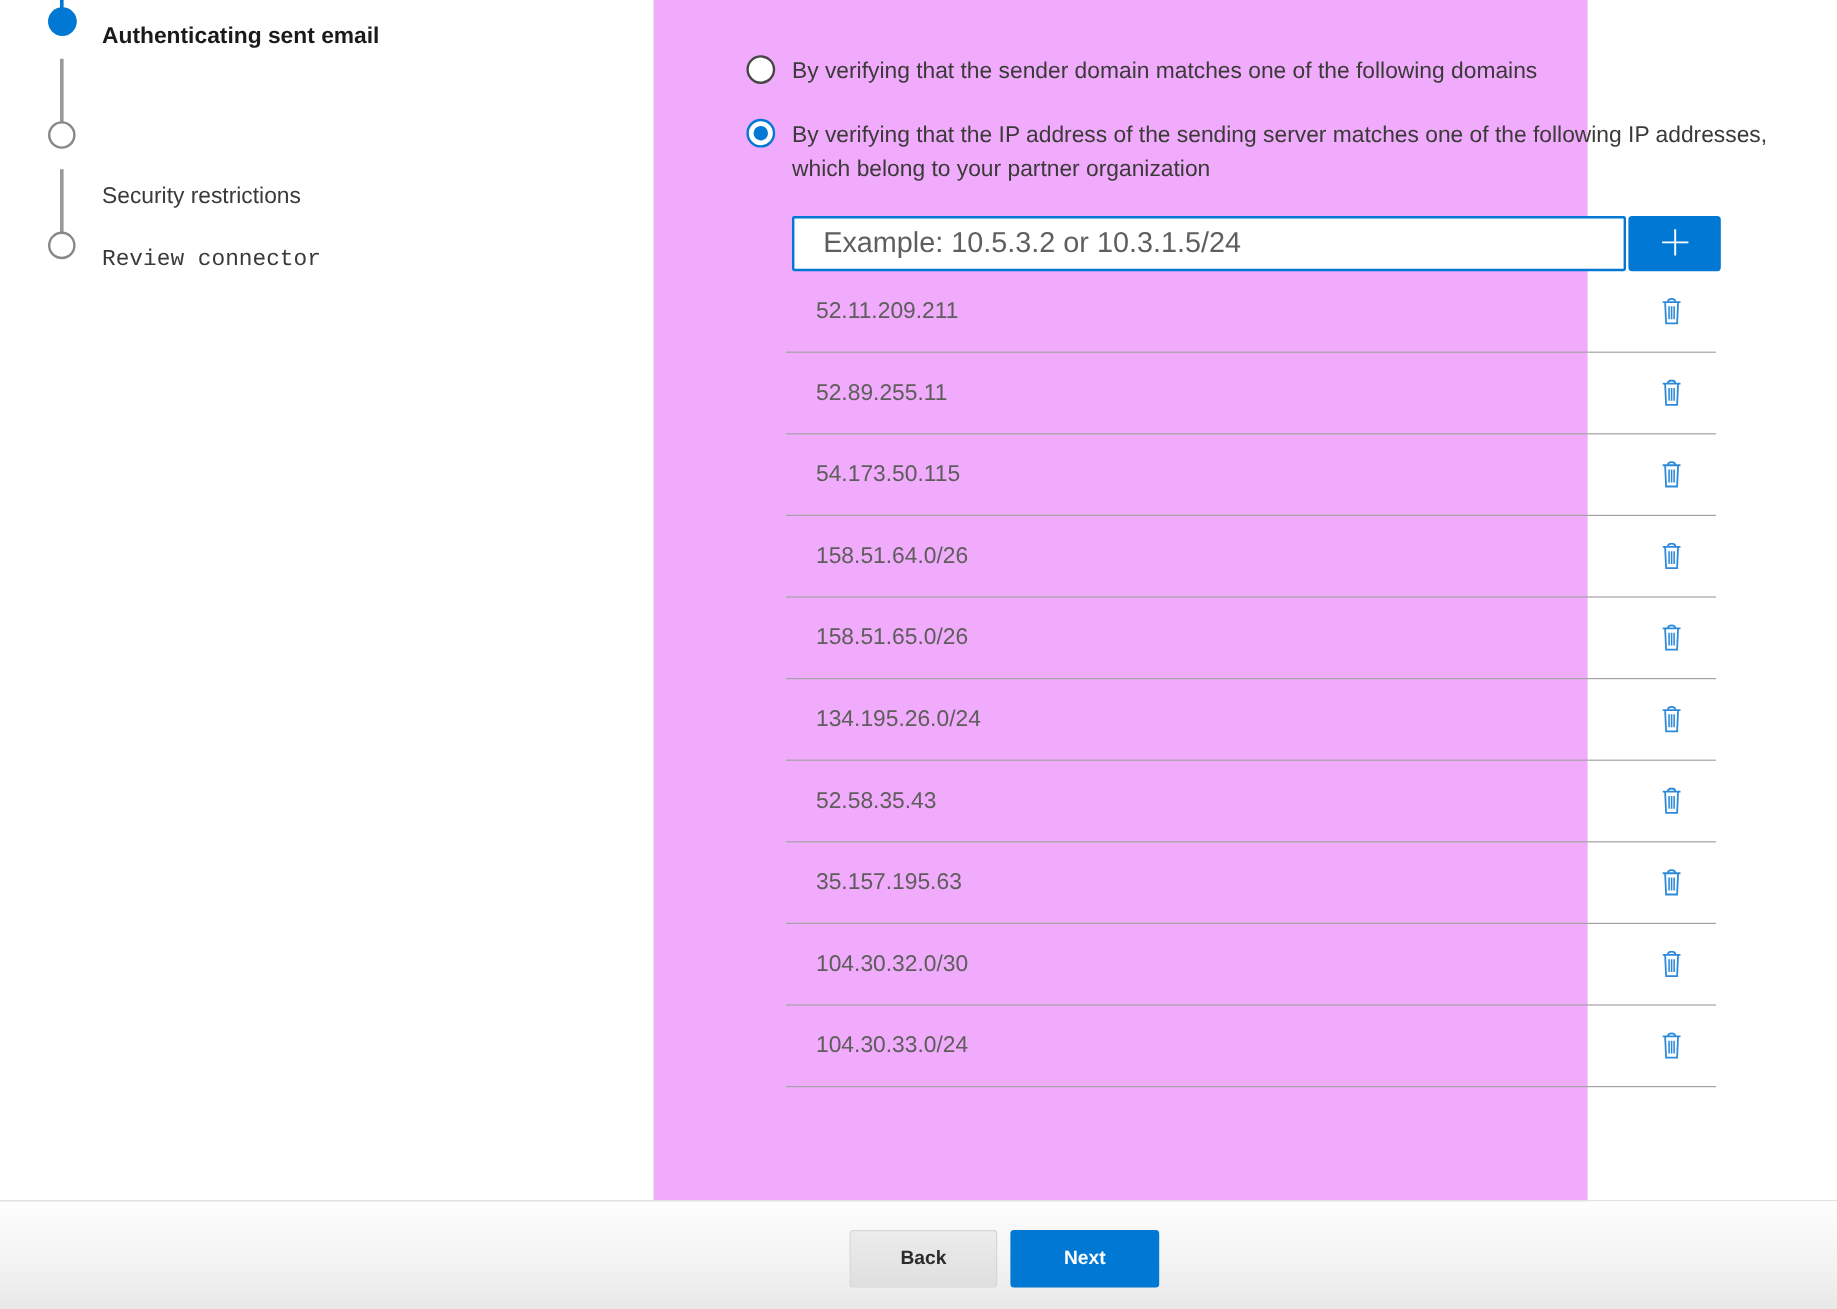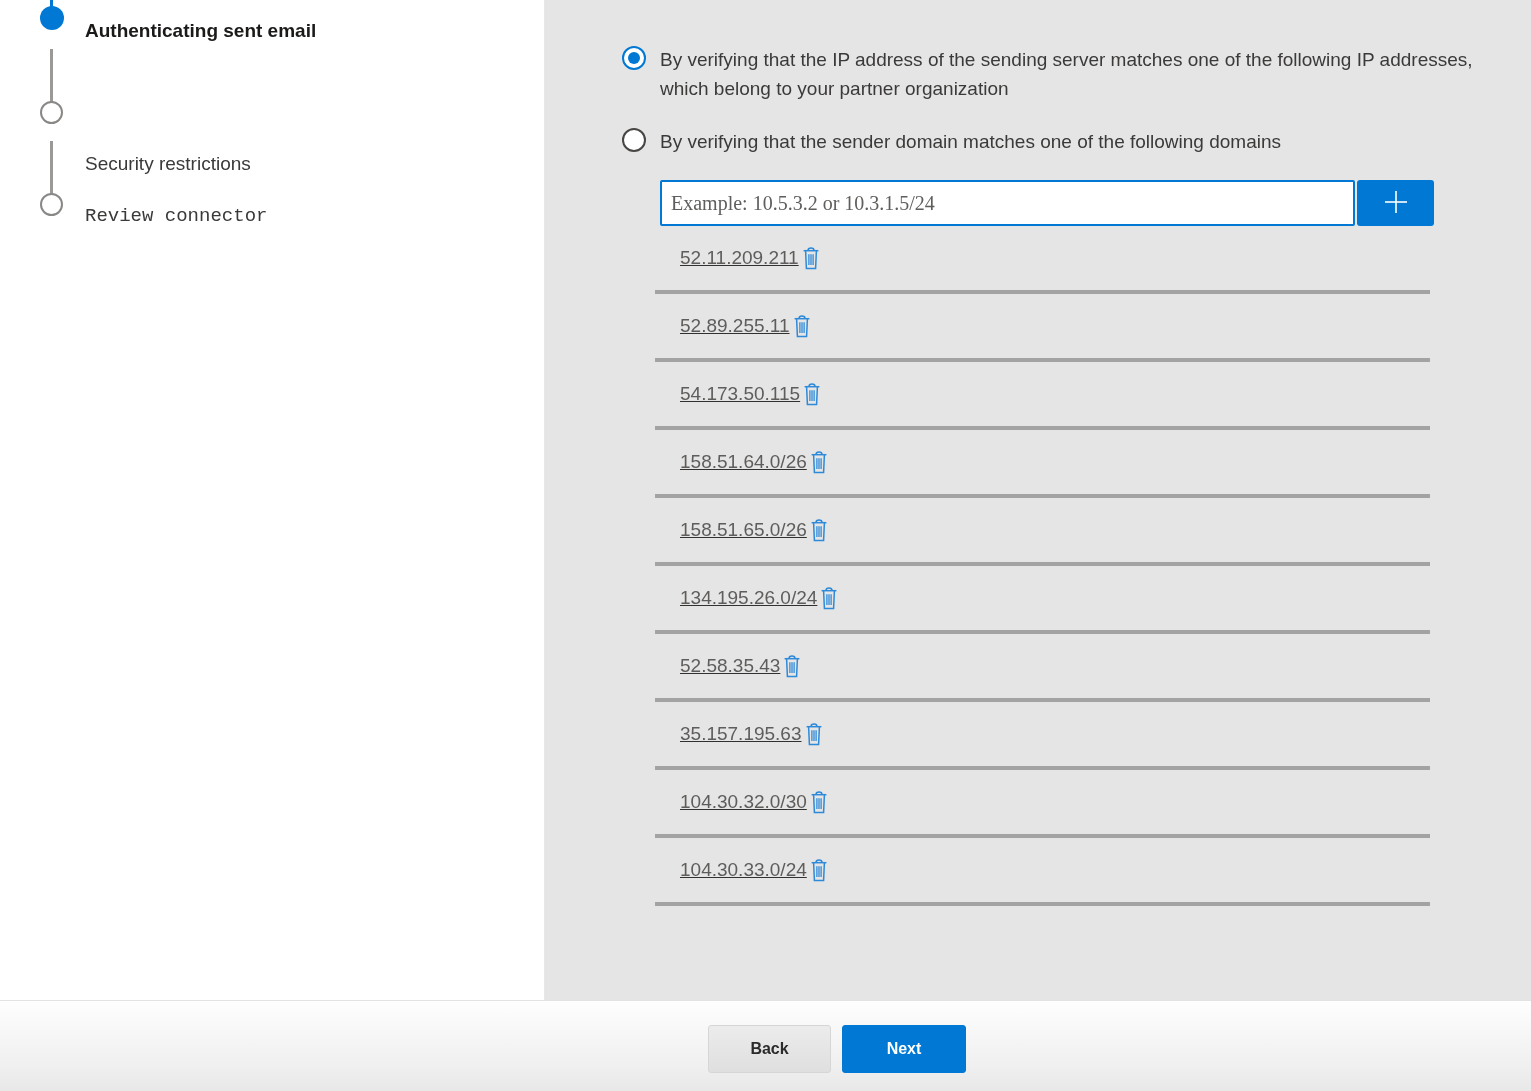--- a/index.html
+++ b/index.html
@@ -2,21 +2,21 @@
 <html><head>
 <meta charset="utf-8">
 <style>
   * { margin: 0; padding: 0; box-sizing: border-box; }
   html, body { width: 1531px; height: 1091px; overflow: hidden; }
   body {
     font-family: "Liberation Sans", sans-serif;
     background: #ffffff;
     color: #323130;
   }
-  .page { position: relative; width: 1531px; height: 1091px; background: #e5e5e5; }
+  .page { position: relative; width: 1323px; height: 1091px; background: #f0abfc; }
 
   
   .sidebar {
     position: absolute; left: 0; top: 0; width: 545px; height: 1000px;
     border-right: 1px solid #e7e7e7; background: #fff;
   }
   .rail-line { position: absolute; left: 50px; width: 3px; }
   .rail-line.blue { background: #0078d4; top: 0; height: 16px; }
   .rail-line.gray1 { background: #9b9998; width: 2.5px; top: 49px; height: 56px; }
   .rail-line.gray2 { background: #9b9998; width: 2.5px; top: 141px; height: 56px; }
@@ -51,37 +51,36 @@
   .option.selected .radio-dot {
     display: block; width: 12px; height: 12px; border-radius: 50%;
     background: #0078d4; position: absolute; left: 4px; top: 4px;
   }
   .option-label { font-size: 19px; line-height: 29px; color: #3b3a39; max-width: 825px; }
 
   
   .ip-input-row { display: flex; margin-left: 42px; margin-top: 10px; width: 774px; }
   .ip-input {
     flex: 1; height: 46px; border: 2px solid #0078d4; border-radius: 2px;
-    font-family: Liberation Serif, serif;
-    font-size: 20px; color: #323130; padding: 0 9px; outline: none;
+    font-family: Liberation Sans, sans-serif;
+    font-size: 24px; color: #323130; padding: 0 24px; outline: none;
   }
   .ip-input::placeholder { color: #605e5c; opacity: 1; }
   .add-btn {
     width: 77px; height: 46px; margin-left: 2px;
     background: #0078d4; border: none; border-radius: 3px;
     display: flex; align-items: center; justify-content: center; cursor: pointer;
   }
 
   
   .ip-list { margin-left: 37px; margin-top: 0; width: 775px; height: 732px; overflow: hidden; }
   .ip-row {
-    height: 68px; border-bottom: 4px solid #a3a3a3;
-    display: flex; align-items: center; 
+    height: 68px; border-bottom: 1px solid #a3a3a3;
+    display: flex; align-items: center; justify-content: space-between;
     padding: 0 25px;
-    text-decoration: underline;
   }
   .ip-text { font-size: 19px; color: #5f5d5b; }
   .trash-btn { background: none; border: none; cursor: pointer; padding: 2px; line-height: 0; }
 
   
   .footer {
     position: absolute; left: 0; top: 1000px; width: 1531px; height: 91px;
     border-top: 1px solid #e2e2e2;
     background: linear-gradient(#fefefe, #f1f0f0 70%, #e9e8e8);
   }
@@ -121,30 +120,30 @@
     </div>
     <div class="step step3">
       <span class="step-dot upcoming"></span>
       <span class="step-label upcoming">Review connector</span>
     </div>
   </div>
 
   <div class="content">
 
     <div class="options">
+  <div class="option">
+    <span class="radio"></span>
+    <div class="option-label">By verifying that the sender domain matches one of the following domains</div>
+  </div>
+
   <div class="option selected">
     <span class="radio">
             <span class="radio-dot"></span>
           </span>
     <div class="option-label">By verifying that the IP address of the sending server matches one of the following IP addresses, which belong to your partner organization</div>
-  </div>
-
-  <div class="option">
-    <span class="radio"></span>
-    <div class="option-label">By verifying that the sender domain matches one of the following domains</div>
   </div>
 </div>
 
     <div class="ip-input-row">
       <input class="ip-input" type="text" placeholder="Example: 10.5.3.2 or 10.3.1.5/24" style="">
       <button class="add-btn">
         <span>
           <svg width="30" height="30" viewBox="0 0 30 30">
             <line x1="15" y1="4" x2="15" y2="26" stroke="#ffffff" stroke-width="1.6"></line>
             <line x1="4" y1="15" x2="26" y2="15" stroke="#ffffff" stroke-width="1.6"></line>

